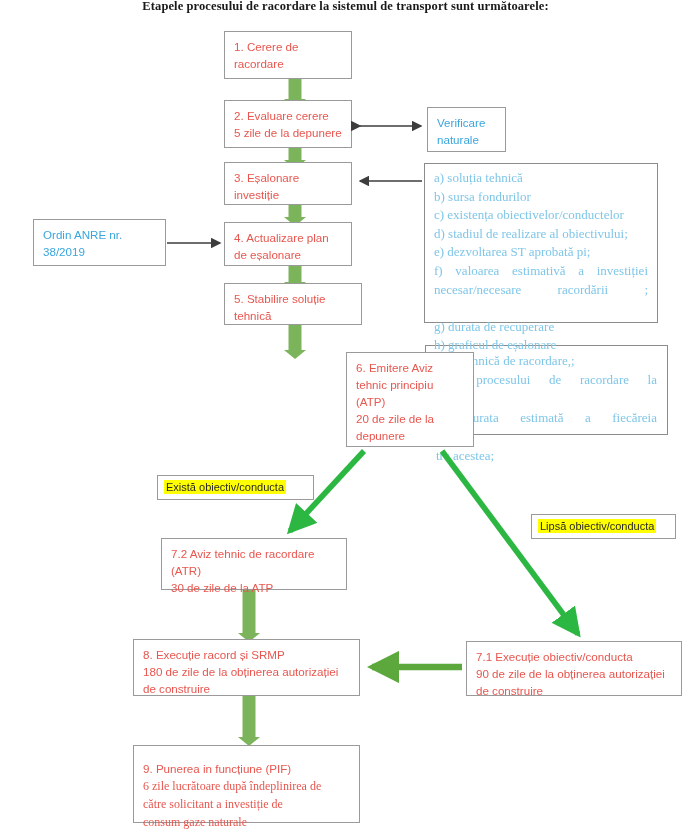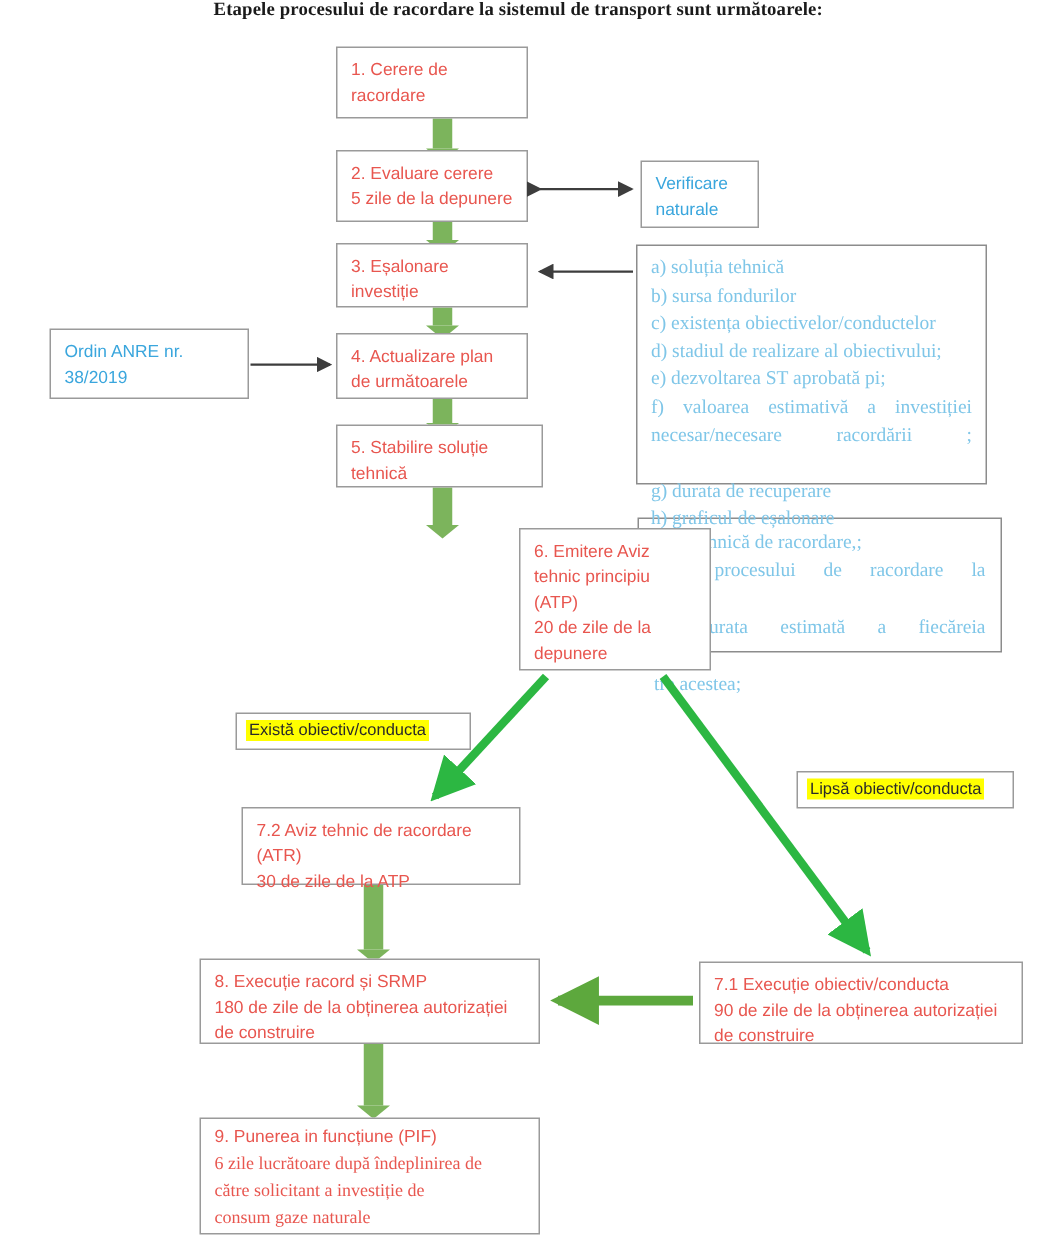--- a/index.html
+++ b/index.html
@@ -146,21 +146,21 @@
     <div>naturale</div>
   </div>
 
   <div class="abs box" style="left:224px;top:162px;width:128px;height:43px;">
     <div>3. Eșalonare</div>
     <div>investiție</div>
   </div>
 
   <div class="abs box" style="left:224px;top:222px;width:128px;height:44px;">
     <div>4. Actualizare plan</div>
-    <div>de următoarele</div>
+    <div>de eșalonare</div>
   </div>
 
   <div class="abs box" style="left:224px;top:283px;width:138px;height:42px;">
     <div>5. Stabilire soluție</div>
     <div>tehnică</div>
   </div>
 
   <div class="abs box blue" style="left:33px;top:219px;width:133px;height:47px;">
     <div>Ordin ANRE nr.</div>
     <div>38/2019</div>
@@ -210,21 +210,21 @@
     <div>90 de zile de la obținerea autorizației</div>
     <div>de construire</div>
   </div>
 
   <div class="abs box" style="left:133px;top:639px;width:227px;height:57px;">
     <div>8. Execuție racord și SRMP</div>
     <div>180 de zile de la obținerea autorizației</div>
     <div>de construire</div>
   </div>
 
-  <div class="abs box" style="left:133px;top:745px;width:227px;height:78px;padding-top:3px;">
+  <div class="abs box" style="left:133px;top:745px;width:227px;height:78px;padding-top:14px;">
     <div>9. Punerea in funcțiune (PIF)</div>
     <div class="ser">6 zile lucrătoare după îndeplinirea de</div>
     <div class="ser">către solicitant a investiție de</div>
     <div class="ser">consum gaze naturale</div>
   </div>
 
   <svg class="ov" viewBox="0 0 691 829">
     <defs>
       <marker id="mdark" markerWidth="7" markerHeight="7" refX="6" refY="3.5" orient="auto">
         <path d="M0,0 L7,3.5 L0,7 z" fill="#3d3d3d"></path>

